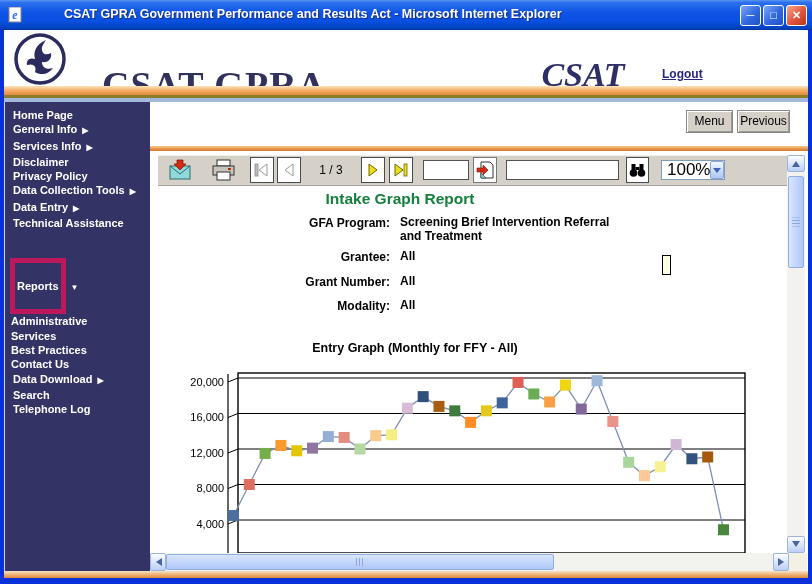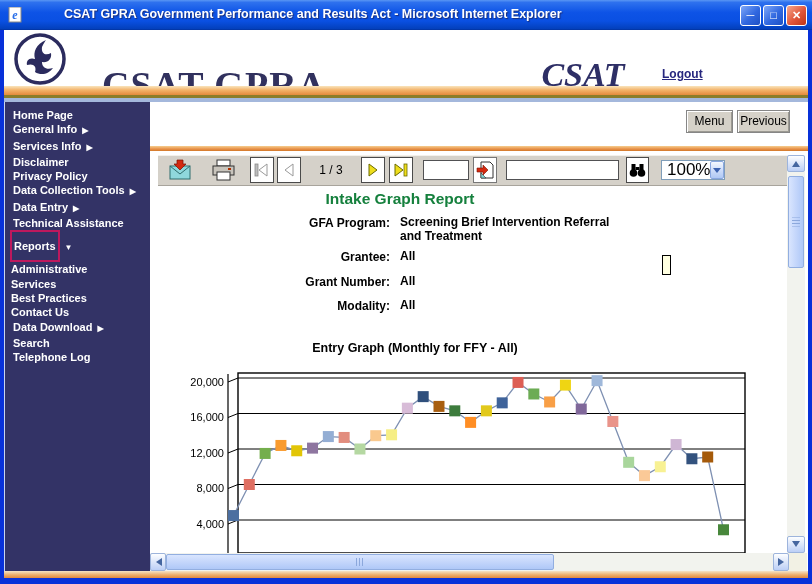--- a/index.html
+++ b/index.html
@@ -44,21 +44,21 @@
   #band-gold-bottom{left:4px;top:571px;width:804px;height:7px;
     background:linear-gradient(180deg,#F4E3C8 0%,#EDAE6C 55%,#E08840 100%);}
 
   
   #sidebar{left:4px;top:102px;width:146px;height:469px;background:#333366;
     border-left:1px solid #C8D4F0;padding-top:6px;}
   .side-item{color:#FFF;font-size:11px;font-weight:bold;line-height:14.3px;
     padding-left:8px;white-space:nowrap;cursor:pointer;}
   .side-item.indent{padding-left:6px;}
   .side-item .arrow{font-size:8px;margin-left:5px;}
-  .side-item .lbl.boxed{border:2px solid #be185d;padding:8px 2px;margin-left:-3px;display:inline-block;line-height:12px;}
+  .side-item .lbl.boxed{border:5px solid #be185d;padding:17px 2px;margin-left:-3px;display:inline-block;line-height:12px;margin-top:28px;}
 
   
   #content-bg{left:150px;top:102px;width:658px;height:469px;background:#FFF;}
   .grey-btn{top:110px;height:23px;background:#D5D1C8;border:1px solid #868686;
     box-shadow:inset 1px 1px 0 #FFF,inset -1px -1px 0 #9C9A92;
     font-size:12px;color:#000;text-align:center;line-height:21px;cursor:pointer;
     font-family:"Liberation Sans",sans-serif;}
   #band-orange-sep{left:150px;top:146px;width:658px;height:5px;
     background:linear-gradient(180deg,#F6CE8E 0%,#E89048 60%,#D27828 100%);}
 

